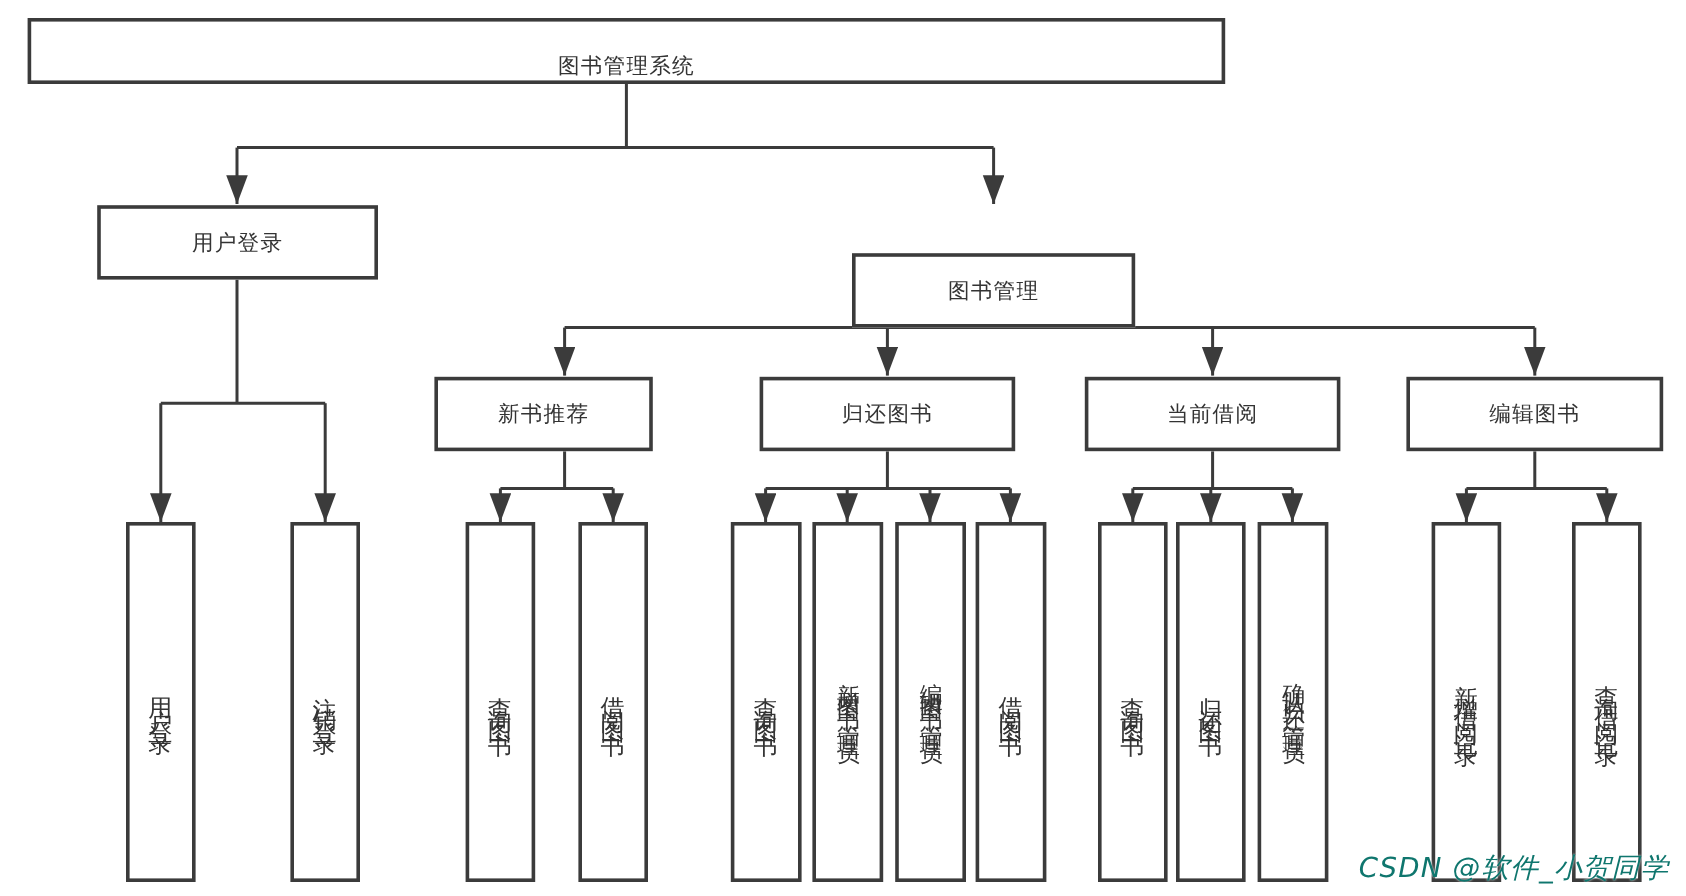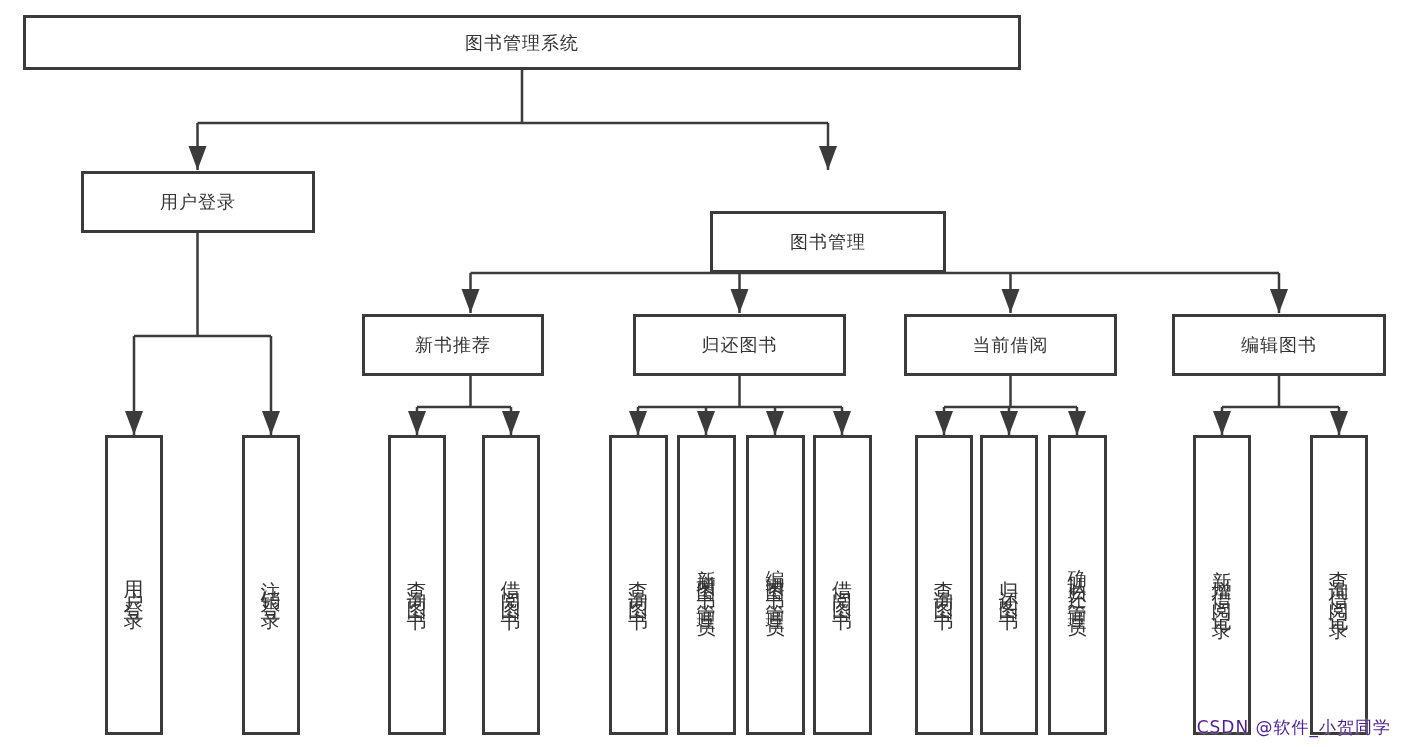--- a/index.html
+++ b/index.html
@@ -39,25 +39,26 @@
     color: #333333;
     letter-spacing: 10px;
     line-height: 1;
   }
   .vlabel.long { letter-spacing: 7px; font-size: 19px; }
   #watermark {
     position: absolute;
     right: 14px;
     bottom: 8px;
     z-index: 5;
-    font-size: 17px;
-    color: #4c1d95;
+    font-size: 23px;
+    color: #0f766e;
     letter-spacing: 1px;
     white-space: nowrap;
     text-shadow: 0 0 2px #ffffff;
+    font-style: italic;
   }
 </style>
 </head>
 <body>
 
 <div id="stage">
 
   <svg id="connectors" viewBox="0 0 1405 747" xmlns="http://www.w3.org/2000/svg">
     <defs>
       <marker id="ah" markerUnits="userSpaceOnUse" markerWidth="26" markerHeight="20" refX="24" refY="9" orient="auto">
@@ -94,21 +95,21 @@
       <line x1="944" y1="407" x2="944" y2="435" marker-end="url(#ah)"></line>
       <line x1="1009" y1="407" x2="1009" y2="435" marker-end="url(#ah)"></line>
       <line x1="1077" y1="407" x2="1077" y2="435" marker-end="url(#ah)"></line>
 
       <path d="M1279 376 V407 M1222 407 H1339"></path>
       <line x1="1222" y1="407" x2="1222" y2="435" marker-end="url(#ah)"></line>
       <line x1="1339" y1="407" x2="1339" y2="435" marker-end="url(#ah)"></line>
     </g>
   </svg>
 
-  <div class="box" style="left:23px; top:15px; width:998px; height:55px;">
+  <div class="box" style="left:23px; top:15px; width:998px; height:55px;align-items:flex-end;">
     <span class="hlabel">图书管理系统</span>
   </div>
 
   <div class="box" style="left:81px; top:171px; width:234px; height:62px;">
     <span class="hlabel">用户登录</span>
   </div>
   <div class="box" style="left:710px; top:171px; width:236px; height:62px;margin-top:40px;">
     <span class="hlabel">图书管理</span>
   </div>
 

